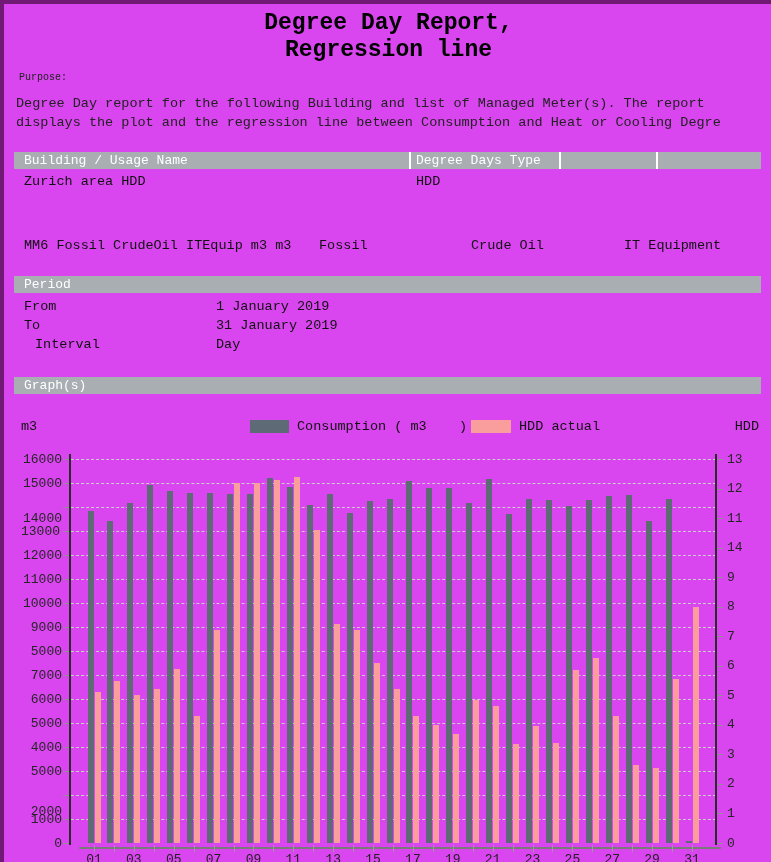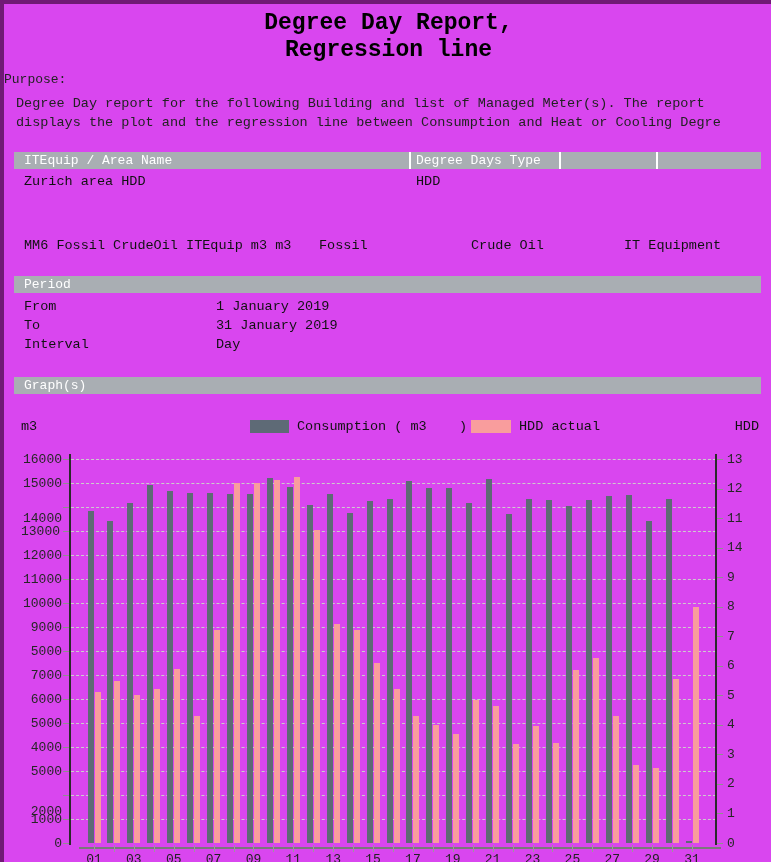--- a/index.html
+++ b/index.html
@@ -5,21 +5,21 @@
   html,body{margin:0;padding:0;background:#fff;}
   .page{
     position:relative;width:769px;height:860px;border:4px solid #701a75;
     background:#d946ef;overflow:hidden;
     font-family:Liberation Mono, monospace;color:#1a1a1a;
   }
   .title{
     position:absolute;top:6px;left:0;width:100%;text-align:center;
     font-size:23px;font-weight:bold;line-height:27px;color:#000;
   }
-  .purpose-label{position:absolute;top:68px;left:0;font-size:13px;color:#222;}
+  .purpose-label{position:absolute;top:68px;left:15px;font-size:10px;color:#222;}
   .purpose-text{position:absolute;top:90px;left:12px;width:745px;font-size:13.5px;line-height:19px;color:#222;}
   .gbar{
     position:absolute;left:10px;width:747px;height:17px;background:#a9aeb3;
     color:#fff;font-size:13px;line-height:17px;
   }
   .gbar .hlabel{position:absolute;top:0;line-height:17px;}
   .gbar .sep{position:absolute;top:0;width:2px;height:17px;background:#fff;}
   .bar-t1{top:148px;} .bar-t2{top:212px;} .bar-period{top:272px;} .bar-graphs{top:373px;}
   .cell{position:absolute;font-size:13.5px;color:#111;white-space:nowrap;}
   .legend-text{position:absolute;font-size:13.5px;color:#111;white-space:pre;}
@@ -42,21 +42,21 @@
 
   <div class="title">
     <div>Degree Day Report,</div>
     <div>Regression line</div>
   </div>
 
   <div class="purpose-label">Purpose:</div>
   <div class="purpose-text">Degree Day report for the following Building and list of Managed Meter(s). The report displays the plot and the regression line between Consumption and Heat or Cooling Degre</div>
 
   <div class="gbar bar-t1">
-    <span class="hlabel" style="left:10px">ITEquip / Area Name</span>
+    <span class="hlabel" style="left:10px">Building / Usage Name</span>
     <span class="hlabel" style="left:402px">Degree Days Type</span>
     <span class="sep" style="left:395px"></span>
     <span class="sep" style="left:545px"></span>
     <span class="sep" style="left:642px"></span>
   </div>
   <div>
     <span class="cell" style="left:20px;top:170px">Zurich area HDD</span>
     <span class="cell" style="left:412px;top:170px">HDD</span>
   </div>
 
@@ -68,21 +68,21 @@
   </div>
 
   <div class="gbar bar-period">
     <span class="hlabel" style="left:10px">Period</span>
   </div>
   <div>
     <span class="cell" style="left:20px;top:295px">From</span>
     <span class="cell" style="left:212px;top:295px">1 January 2019</span>
     <span class="cell" style="left:20px;top:314px">To</span>
     <span class="cell" style="left:212px;top:314px">31 January 2019</span>
-    <span class="cell" style="left:20px;top:333px">Interval</span>
+    <span class="cell" style="left:31px;top:333px">Interval</span>
     <span class="cell" style="left:212px;top:333px">Day</span>
   </div>
 
   <div class="gbar bar-graphs">
     <span class="hlabel" style="left:10px">Graph(s)</span>
   </div>
 
   <span class="legend-text" style="left:17px;top:415px">m3</span>
   <span class="swatch" style="left: 246px; top: 416px; width: 39px; background: rgb(94, 106, 118);"></span>
   <span class="legend-text" style="left:293px;top:415px">Consumption ( m3    )</span>

